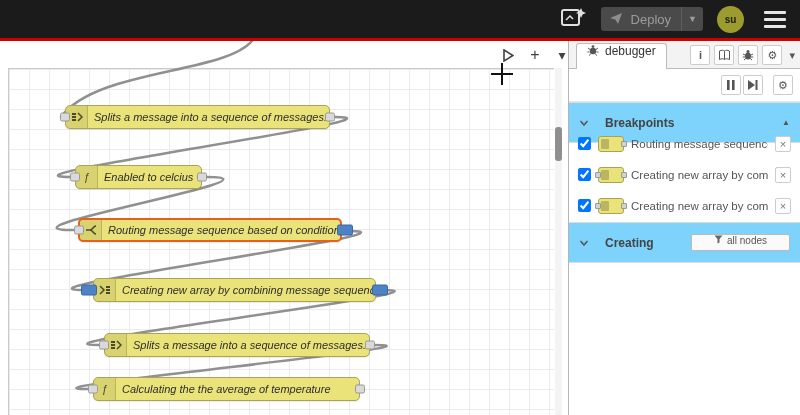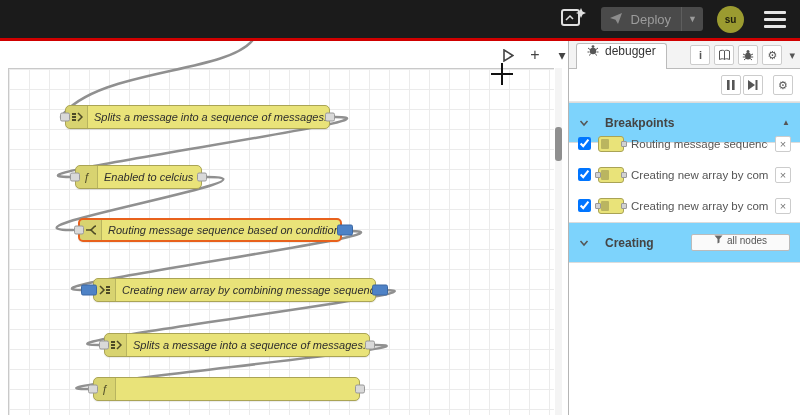--- a/index.html
+++ b/index.html
@@ -233,20 +233,21 @@
       </span>
       <span class="node-label">Splits a message into a sequence of messages.</span>
       <span class="port in"></span>
       <span class="port out"></span>
     </div>
 
     <div class="node" style="left:93px;top:336px;width:267px">
       <span class="node-icon">
           <span>ƒ</span>
         </span>
+      <span class="node-label">Calculating the the average of temperature</span>
       <span class="port in"></span>
       <span class="port out"></span>
     </div>
 
     <div class="canvas-toolbar">
       <span class="tbtn">
         <svg width="12" height="13" viewBox="0 0 12 13">
             <polygon points="2,1 11,6.5 2,12" fill="none" stroke="#444" stroke-width="1.6"></polygon>
           </svg>
       </span>

